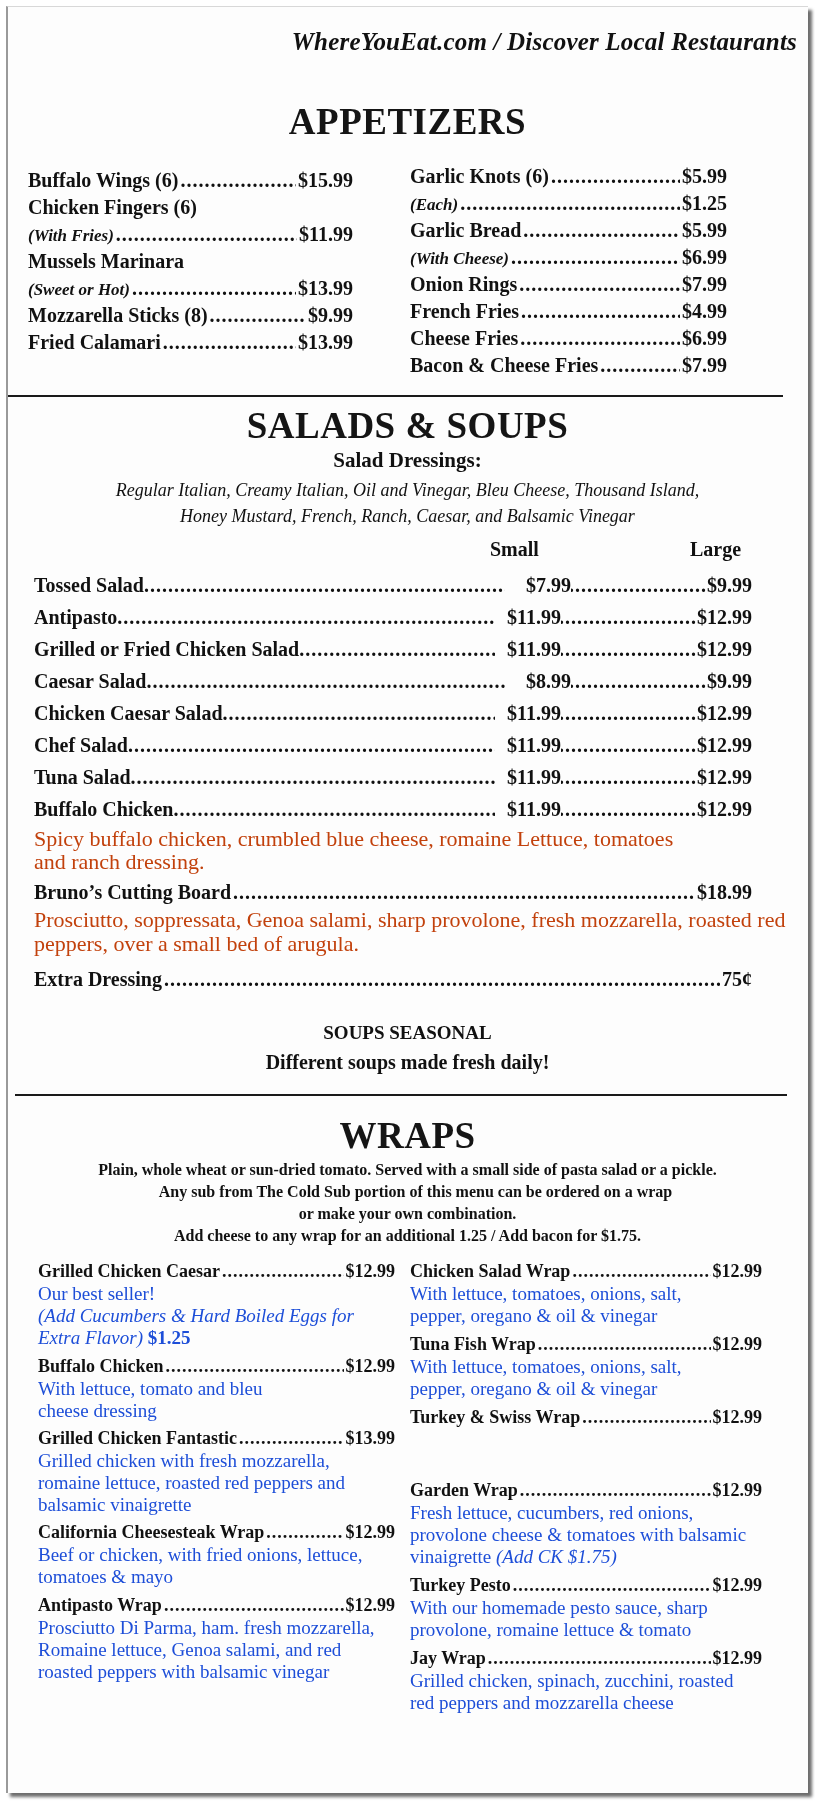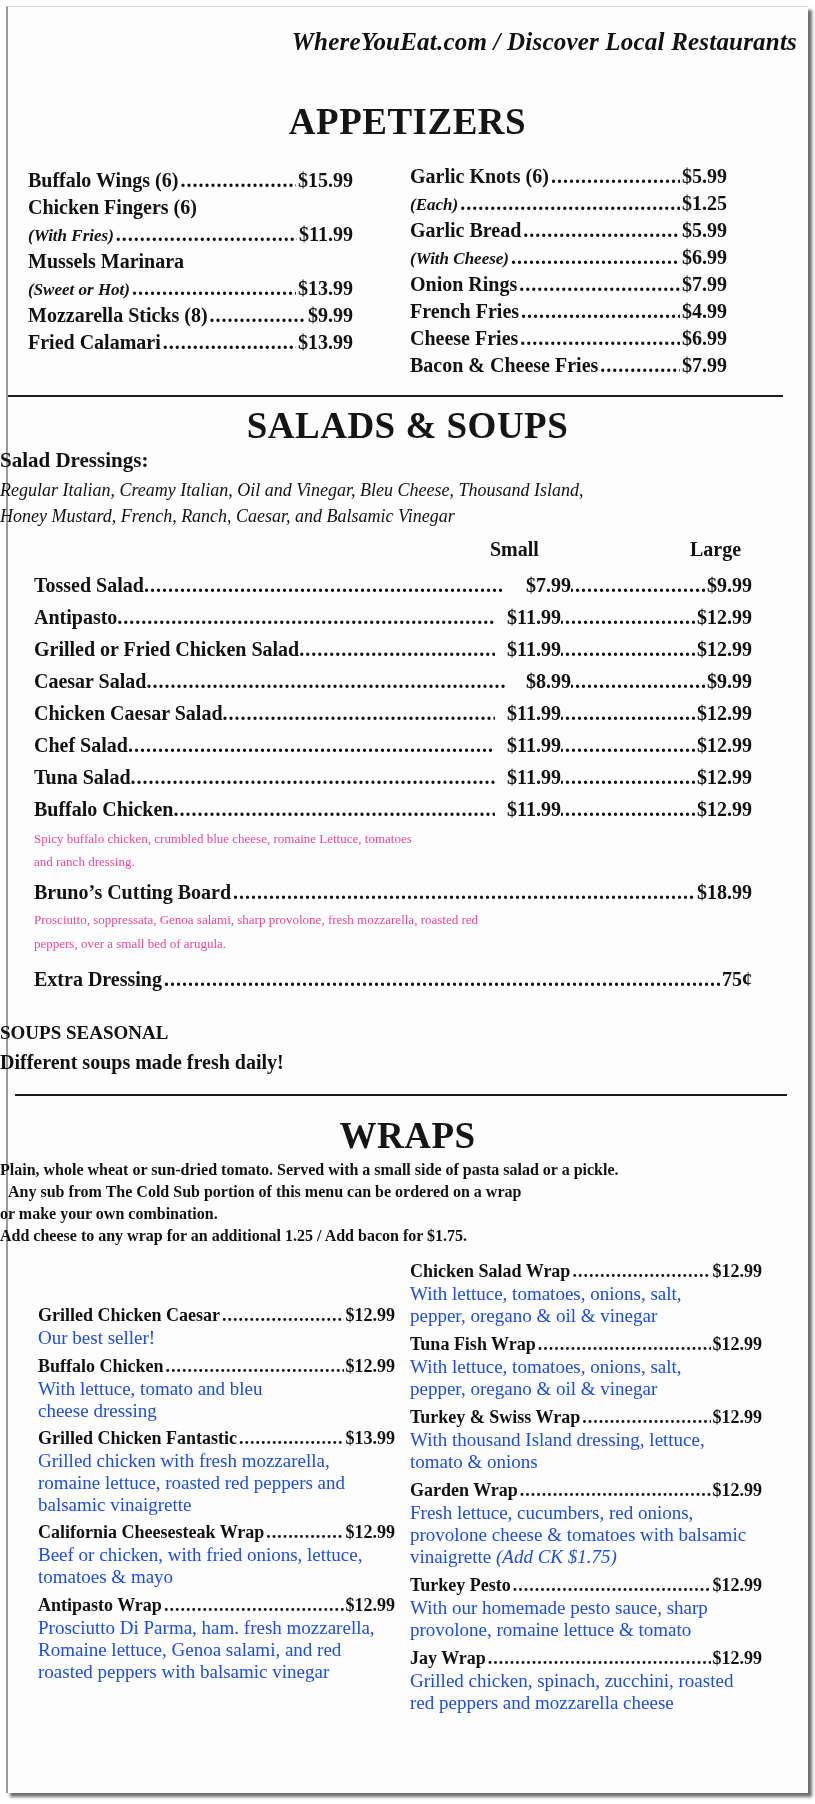--- a/index.html
+++ b/index.html
@@ -21,22 +21,22 @@
   }
   .divider { position: absolute; height: 2px; background: #1a1a1a; }
   
   .row { position: absolute; display: flex; align-items: baseline; white-space: nowrap; font-weight: bold; font-size: 20px; line-height: 24px; }
   .row .name { flex: 0 0 auto; }
   .row .name.ital { font-style: italic; font-size: 17px; }
   .row .dots { flex: 1 1 auto; overflow: hidden; margin: 0 2px; letter-spacing: 1px; font-weight: bold; }
   .row .dots::after { content: "......................................................................................................................................................................"; }
   .row .price { flex: 0 0 auto; }
   .col-head { position: absolute; font-weight: bold; font-size: 20px; }
-  .desc { position: absolute; font-size: 13px; line-height: 22px; font-weight: normal; color: #ec4899; }
-  .center-text { position: absolute; left: 0; width: 100%; text-align: left; font-family: Liberation Serif, serif; }
+  .desc { position: absolute; font-size: 22px; line-height: 22px; font-weight: normal; color: #c2410c; }
+  .center-text { position: absolute; left: 0; width: 100%; text-align: center; font-family: Liberation Serif, serif; }
   .sub-head { font-weight: bold; font-size: 21px; }
   .dressings { font-style: italic; font-size: 18px; line-height: 26px; }
   .wraps-intro { font-weight: bold; font-size: 16px; line-height: 22px; }
   .wrap-item { position: absolute; width: 357px; }
   .wrap-item .row { position: relative; font-size: 18px; line-height: 23px; }
   .wrap-item .wdesc { font-size: 19px; line-height: 22px; color: #1d4ed8; }
   .wrap-item .wdesc i { font-style: italic; }
   .salad-row { position: absolute; left: 34px; width: 718px; display: flex; align-items: baseline; white-space: nowrap; font-weight: bold; font-size: 20px; line-height: 26px; }
   .salad-row .name { flex: 0 0 auto; }
   .salad-row .dots { flex: 1 1 auto; overflow: hidden; letter-spacing: 1px; }
@@ -222,27 +222,28 @@
 <div class="center-text" style="top:1051px; font-weight:bold; font-size:20px;">Different soups made fresh daily!</div>
 
 <div class="divider" style="left:15px; width:772px; top:1094px;"></div>
 
 <div class="section-title" style="top:1114px;">WRAPS</div>
 <div class="center-text wraps-intro" style="top:1159px;">Plain, whole wheat or sun-dried tomato. Served with a small side of pasta salad or a pickle.</div>
 <div class="center-text wraps-intro" style="top:1181px;padding-left:8px;">Any sub from The Cold Sub portion of this menu can be ordered on a wrap</div>
 <div class="center-text wraps-intro" style="top:1203px;">or make your own combination.</div>
 <div class="center-text wraps-intro" style="top:1225px;">Add cheese to any wrap for an additional 1.25 /  Add bacon for $1.75.</div>
 
-<div class="wrap-item" style="left:38px; top:1260px;margin-top:44px;">
+<div class="wrap-item" style="left:38px; top:1260px;">
   <div class="row">
       <span class="name">Grilled Chicken Caesar</span>
       <span class="dots"></span>
       <span class="price">$12.99</span>
     </div>
   <div class="wdesc">Our best seller!</div>
+  <div class="wdesc"><i>(Add Cucumbers &amp; Hard Boiled Eggs for Extra Flavor)</i> <b>$1.25</b></div>
 </div>
 <div class="wrap-item" style="left:38px; top:1355px;">
   <div class="row">
       <span class="name">Buffalo Chicken</span>
       <span class="dots"></span>
       <span class="price">$12.99</span>
     </div>
   <div class="wdesc" style="width:230px;">With lettuce, tomato and bleu cheese dressing</div>
 </div>
 <div class="wrap-item" style="left:38px; top:1427px;">
@@ -285,21 +286,20 @@
       <span class="price">$12.99</span>
     </div>
   <div class="wdesc" style="width:300px;">With lettuce, tomatoes, onions, salt, pepper, oregano &amp; oil &amp; vinegar</div>
 </div>
 <div class="wrap-item" style="left:410px; top:1406px; width:352px;">
   <div class="row">
       <span class="name">Turkey &amp; Swiss Wrap</span>
       <span class="dots"></span>
       <span class="price">$12.99</span>
     </div>
-  <div class="wdesc" style="width:330px;">With thousand Island dressing, lettuce, tomato &amp; onions</div>
 </div>
 <div class="wrap-item" style="left:410px; top:1479px; width:352px;">
   <div class="row">
       <span class="name">Garden Wrap</span>
       <span class="dots"></span>
       <span class="price">$12.99</span>
     </div>
   <div class="wdesc" style="width:360px;"><span>Fresh lettuce, cucumbers, red onions, provolone cheese &amp; tomatoes with balsamic vinaigrette</span> <i>(Add CK $1.75)</i></div>
 </div>
 <div class="wrap-item" style="left:410px; top:1574px; width:352px;">

